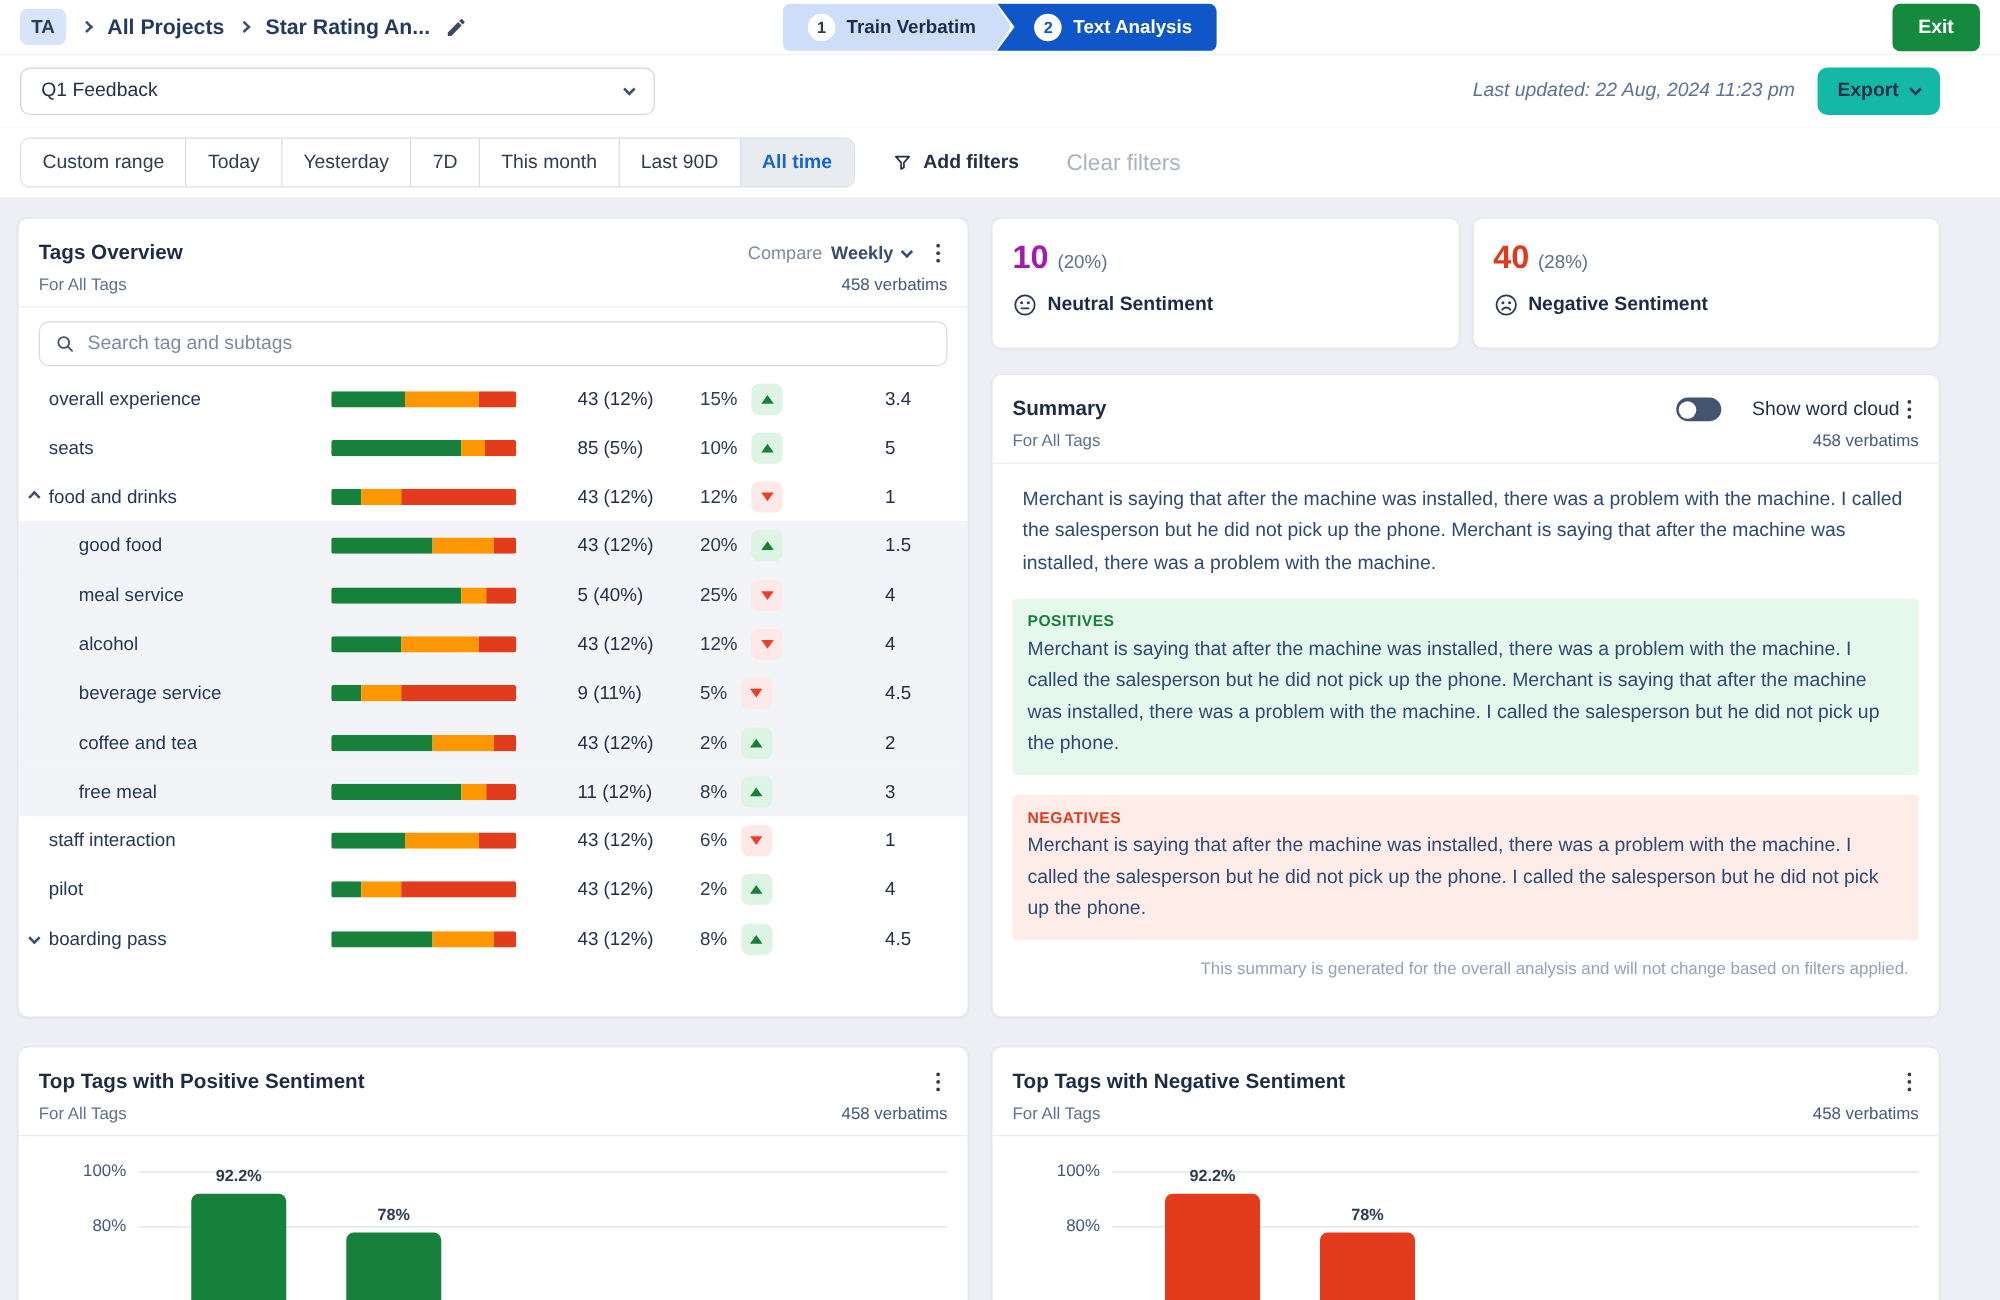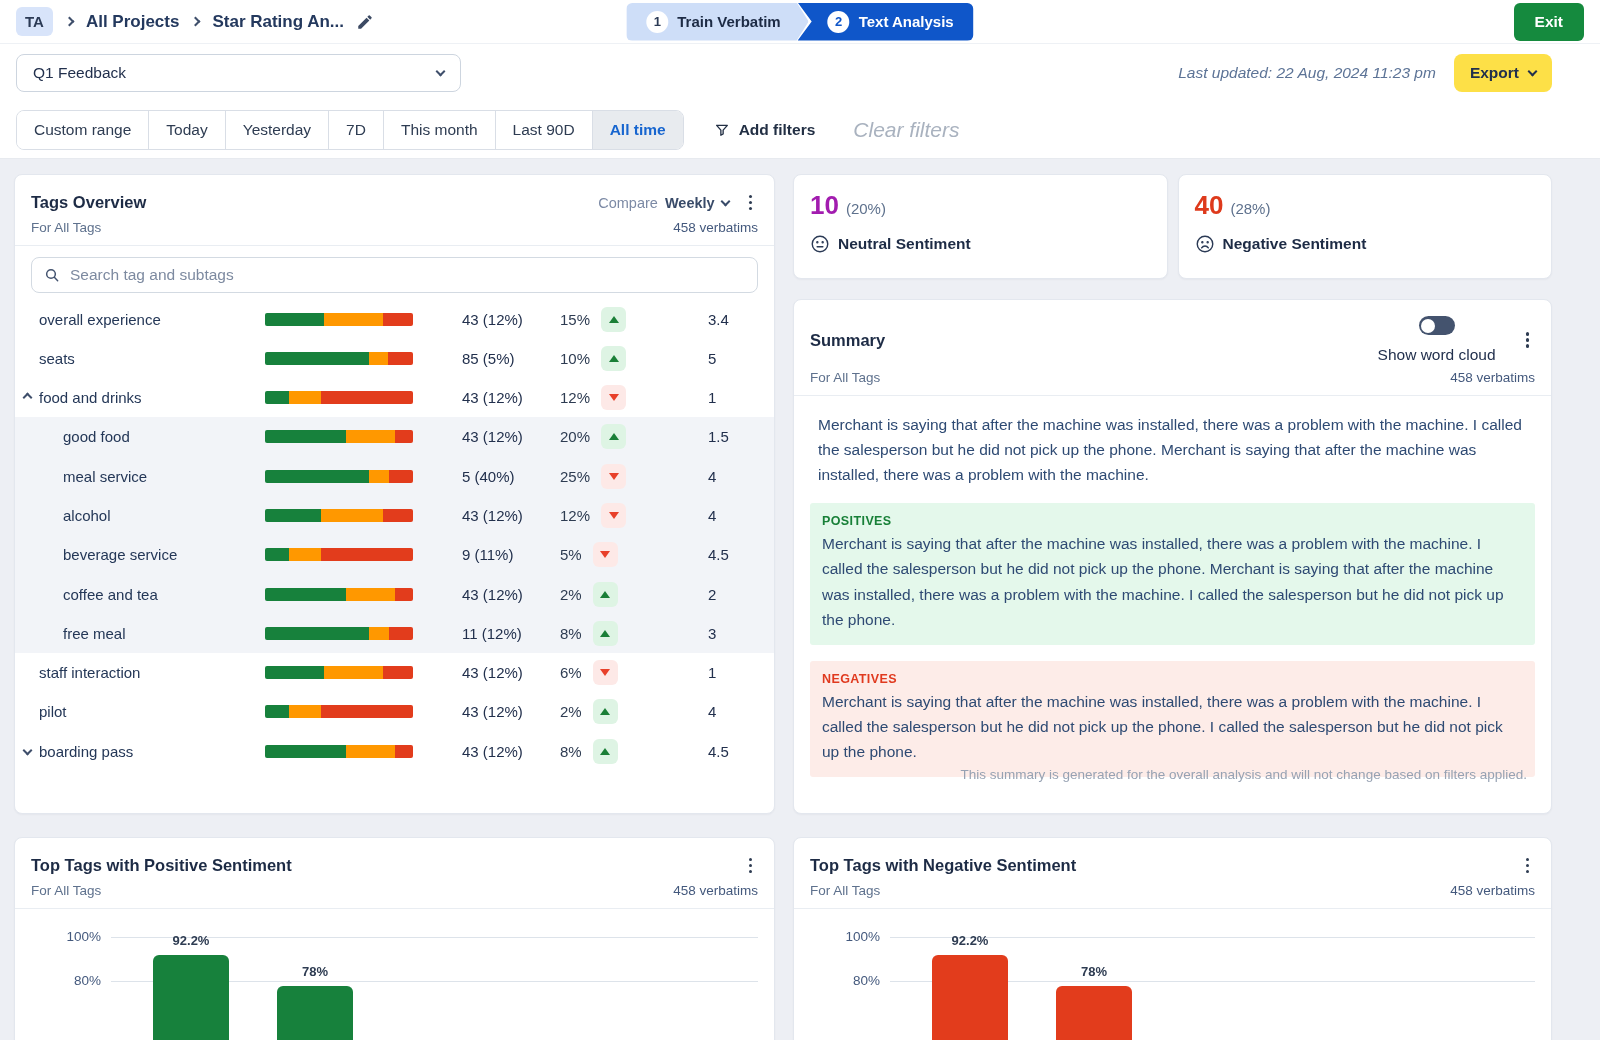--- a/index.html
+++ b/index.html
@@ -24,33 +24,33 @@
   .step { display:flex; align-items:center; gap:9px; font-size:15px; font-weight:700; padding:0 20px; }
   .step1 { background:#cedef8; color:#1d2b45; border-radius:6px 0 0 6px; clip-path:polygon(0 0, calc(100% - 12px) 0, 100% 50%, calc(100% - 12px) 100%, 0 100%); padding-right:28px; margin-right:-11px; z-index:2; }
   .step2 { background:#0f56c9; color:#fff; border-radius:0 6px 6px 0; clip-path:polygon(0 0, 100% 0, 100% 100%, 0 100%, 14px 50%); padding-left:30px; }
   .step .num { width:22px; height:22px; border-radius:50%; background:#fff; display:flex; align-items:center; justify-content:center; font-size:13px; font-weight:700; }
   .step1 .num { color:#2b3a55; }
   .step2 .num { color:#0f56c9; }
   .exit-btn { margin-left:auto; background:#158a3e; color:#fff; font-weight:700; font-size:15.5px; border:none; border-radius:6px; padding:10px 21px; cursor:pointer; font-family:inherit; }
 
   
   .toolbar { height:58px; background:#fff; display:flex; align-items:center; padding:0 48px 0 16px; }
-  .dataset-select { width:445px; height:38px; border:1px solid #cdd5df; border-radius:8px; display:flex; align-items:center; justify-content:space-between; padding:0 16px; font-size:15.5px; color:#22304d; cursor:pointer; }
+  .dataset-select { width:508px; height:38px; border:1px solid #cdd5df; border-radius:8px; display:flex; align-items:center; justify-content:space-between; padding:0 16px; font-size:15.5px; color:#22304d; cursor:pointer; }
   .dataset-select .chev { color:#3f4f6b; }
   .last-updated { margin-left:auto; font-style:italic; color:#5c7396; font-size:15.5px; }
-  .export-btn { margin-left:18px; background:#fde047; border:none; border-radius:8px; height:38px; padding:0 16px; display:flex; align-items:center; gap:10px; font-size:15.5px; font-weight:700; color:#22304d; cursor:pointer; font-family:inherit; }
+  .export-btn { margin-left:18px; background:#14b8a6; border:none; border-radius:8px; height:38px; padding:0 16px; display:flex; align-items:center; gap:10px; font-size:15.5px; font-weight:700; color:#22304d; cursor:pointer; font-family:inherit; }
 
   
   .filterbar { height:57px; background:#fff; display:flex; align-items:center; padding:0 16px; border-bottom:1px solid #e7eaef; }
   .seg-group { display:flex; border:1px solid #d9dee6; border-radius:8px; overflow:hidden; }
   .seg-btn { height:38px; padding:0 17px; background:#fff; border:none; border-left:1px solid #d9dee6; font-size:15.5px; color:#2e3c52; cursor:pointer; font-family:inherit; }
   .seg-btn:first-child { border-left:none; }
   .seg-btn.active { background:#e8ebef; color:#1765cf; font-weight:700; }
   .add-filters { margin-left:30px; display:flex; align-items:center; gap:9px; font-size:15.5px; font-weight:700; color:#222f44; cursor:pointer; }
-  .clear-filters { margin-left:38px; font-size:21px; color:#a9b2bf; cursor:pointer;font-style:italic; }
+  .clear-filters { margin-left:38px; font-size:18px; color:#a9b2bf; cursor:pointer; }
 
   
   .main { padding:15px 48px 0 14px; display:grid; grid-template-columns:761px 759px; gap:18px; align-items:start; }
 
   
   .tags-card { height:640px; overflow:hidden; }
   .card-head { padding:16px 16px 4px; display:flex; align-items:center; }
   .card-title { font-size:16.5px; font-weight:700; color:#1d2b45; flex:1; }
   .compare { display:flex; align-items:center; gap:7px; font-size:14.5px; margin-right:14px; cursor:pointer; }
   .compare .lbl { color:#7c8aa5; }
@@ -84,21 +84,21 @@
   
   .cards-row { display:flex; gap:10px; }
   .mini-card { flex:1; height:105px; padding:15px 16px; }
   .mini-top { display:flex; align-items:baseline; gap:7px; }
   .mini-num { font-size:26px; font-weight:700; }
   .mini-pct { font-size:15px; color:#5e718d; }
   .mini-row { margin-top:13px; display:flex; align-items:center; gap:8px; font-size:15.5px; font-weight:700; color:#1d2b45; }
 
   
   .summary-card { height:515px; margin-top:20px; position:relative; overflow:hidden; }
-  .toggle-wrap { display:flex; align-items:center; gap:11px; margin-right:24px; font-size:15.5px; color:#22304d; cursor:pointer;flex-direction:column; }
+  .toggle-wrap { display:flex; align-items:center; gap:25px; margin-right:0; font-size:15.5px; color:#22304d; cursor:pointer; }
   .toggle { width:36px; height:19px; border-radius:10px; background:#44536e; position:relative; }
   .toggle::after { content:''; position:absolute; left:2.5px; top:2.5px; width:14px; height:14px; border-radius:50%; background:#fff; }
   .summary-body { font-size:15.5px; line-height:1.62; color:#2e4a73; }
   .sum-intro { margin:16px 24px 0; }
   .sum-block { margin:16px 16px 0; padding:11px 12px 13px; border-radius:3px; }
   .sum-block.pos { background:#e4f8eb; }
   .sum-block.neg { background:#fdece8; }
   .sum-label { font-size:12.5px; font-weight:700; letter-spacing:.4px; margin-bottom:3px; }
   .sum-block.pos .sum-label { color:#188038; }
   .sum-block.neg .sum-label { color:#e03a1f; }

